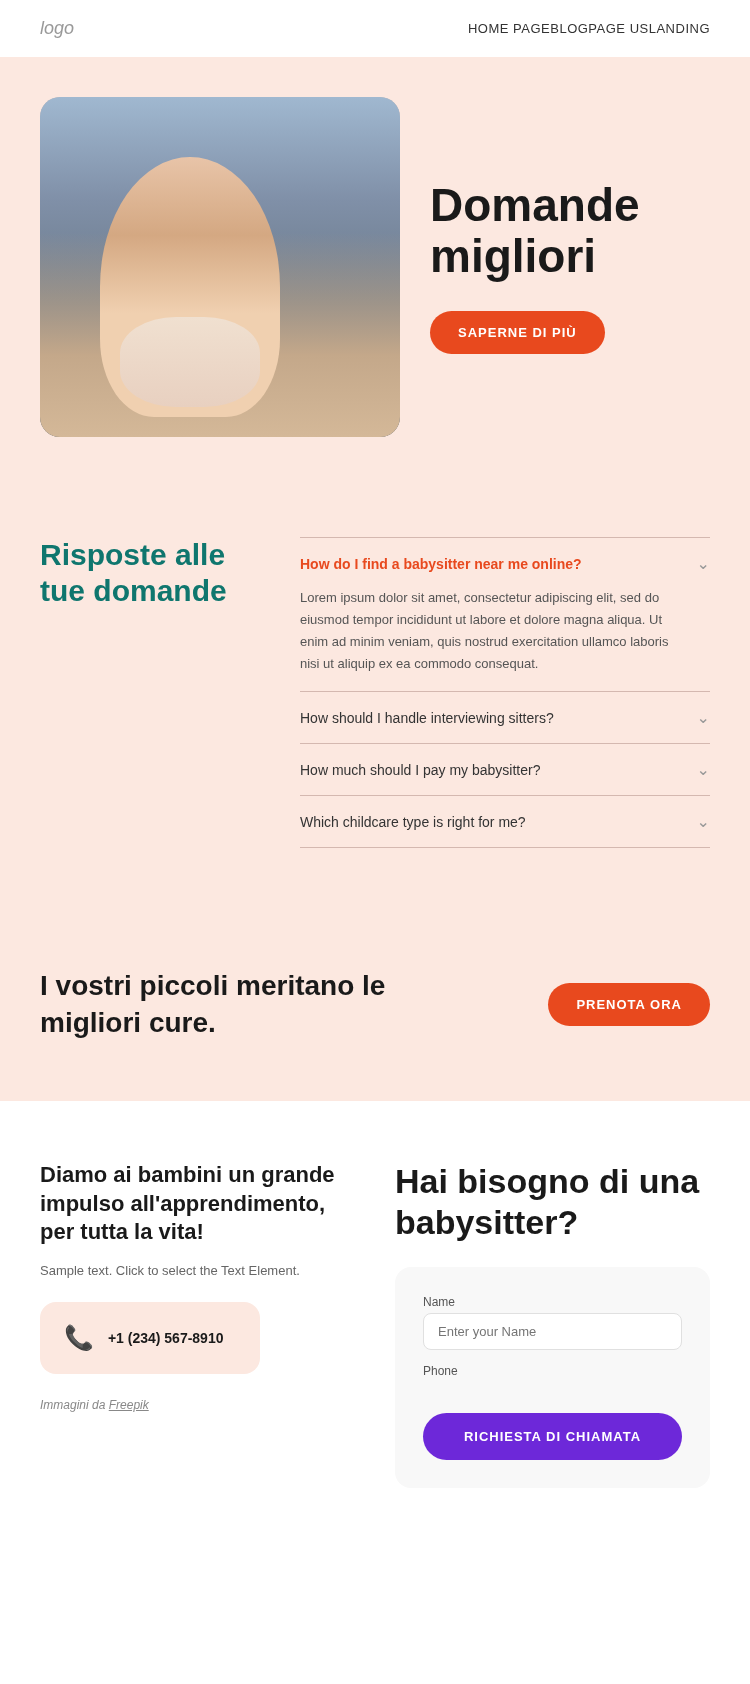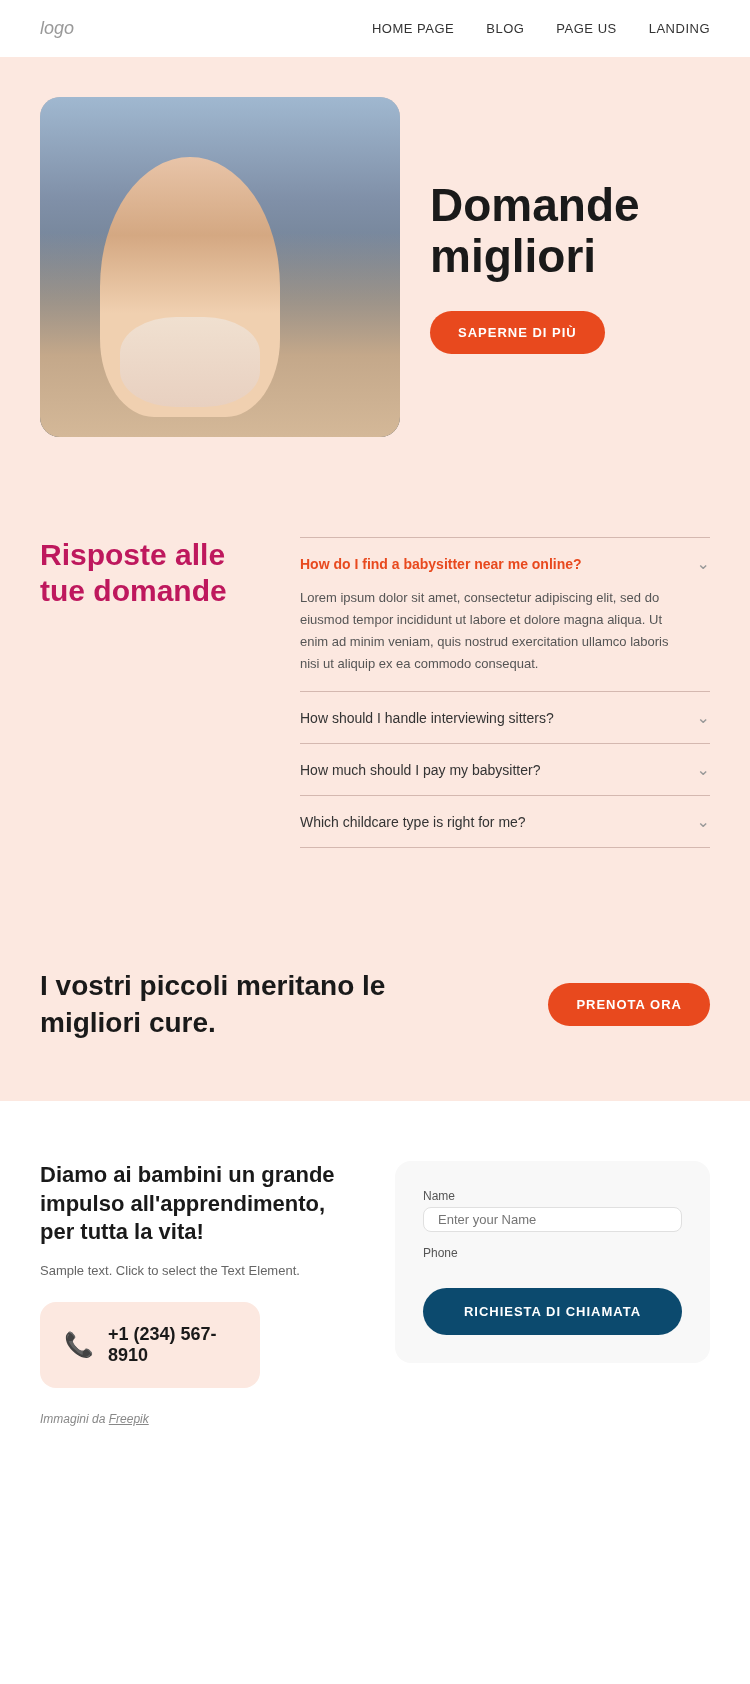--- a/index.html
+++ b/index.html
@@ -4,21 +4,21 @@
   <style>
     * { box-sizing: border-box; margin: 0; padding: 0; }
     body { font-family: 'Segoe UI', Arial, sans-serif; background: #fff; width: 750px; }
 
     
     nav {
       display: flex; align-items: center; justify-content: space-between;
       padding: 18px 40px; background: #fff;
     }
     .nav-logo { font-size: 18px; color: #999; font-style: italic; }
-    .nav-links { display: flex; gap: 32px; }
+    .nav-links { display: flex; }
     .nav-link { font-size: 13px; color: #333; text-decoration: none; letter-spacing: 0.5px; cursor: pointer; }
 
     
     .hero-section {
       background: #fce8e0;
       padding: 40px 40px 50px;
       display: flex; align-items: center; gap: 30px;
       min-height: 420px;
     }
     .hero-image {
@@ -59,21 +59,21 @@
       cursor: pointer; text-transform: uppercase;
     }
 
     
     .faq-section {
       background: #fce8e0;
       padding: 50px 40px 60px;
       display: flex; gap: 40px;
     }
     .faq-left { width: 220px; flex-shrink: 0; }
-    .faq-section-title { font-size: 30px; font-weight: 800; color: #be185d; line-height: 1.2; }
+    .faq-section-title { font-size: 30px; font-weight: 800; color: #0f766e; line-height: 1.2; }
     .faq-right { flex: 1; }
     .faq-item {
       border-bottom: 1px solid #d4b8b0;
       padding: 16px 0;
     }
     .faq-item:first-child { border-top: 1px solid #d4b8b0; }
     .faq-question-row {
       display: flex; justify-content: space-between; align-items: center;
       cursor: pointer;
     }
@@ -103,42 +103,42 @@
     }
     .contact-left { flex: 1; }
     .contact-left-title { font-size: 22px; font-weight: 800; color: #1a1a1a; line-height: 1.3; margin-bottom: 16px; }
     .contact-sample-text { font-size: 13px; color: #666; margin-bottom: 24px; }
     .phone-box {
       background: #fce8e0; border-radius: 16px;
       padding: 22px 24px; display: flex; align-items: center; gap: 14px;
       margin-bottom: 24px; width: 220px;
     }
     .phone-icon { font-size: 24px; color: #e8491e; }
-    .phone-number { font-size: 18px; font-weight: 700; color: #1a1a1a; }
+    .phone-number { font-size: 14px; font-weight: 700; color: #1a1a1a; }
     .freepik-credit { font-size: 12px; color: #888; font-style: italic; }
     .freepik-link { color: #888; }
     .contact-right { flex: 1; }
     .contact-right-title { font-size: 34px; font-weight: 800; color: #1a1a1a; line-height: 1.2; margin-bottom: 24px; }
     .form-card { background: #f8f8f8; border-radius: 16px; padding: 28px; }
     .form-group { margin-bottom: 14px; }
     .form-label { font-size: 12px; color: #555; margin-bottom: 4px; display: block; }
     .form-input {
-      width: 100%; padding: 4px 14px; border: 1px solid #e0e0e0;
+      width: 100%; padding: 10px 14px; border: 1px solid #e0e0e0;
       border-radius: 8px; font-size: 13px; color: #999; background: #fff;
       outline: none;
     }
     .form-textarea {
       width: 100%; padding: 10px 14px; border: 1px solid #e0e0e0;
       border-radius: 8px; font-size: 13px; color: #999; background: #fff;
       height: 80px; resize: vertical; outline: none;
     }
     .btn-orange-full {
-      width: 100%; background: #0c4a6e; color: #fff; border: none;
+      width: 100%; background: #6d28d9; color: #fff; border: none;
       border-radius: 30px; padding: 16px; font-size: 13px; font-weight: 700;
-      letter-spacing: 1px; cursor: pointer; text-transform: uppercase; margin-top: 14px;
+      letter-spacing: 1px; cursor: pointer; text-transform: uppercase; margin-top: 21px;
     }
   </style>
 </head>
 <body>
 
 <nav>
   <span class="nav-logo">logo</span>
   <div class="nav-links" id="nav-links-container">
       <a href="#" class="nav-link">HOME PAGE</a>
       <a href="#" class="nav-link">BLOG</a>
@@ -205,20 +205,21 @@
     <div class="phone-box">
       <span class="phone-icon">📞</span>
       <span class="phone-number">+1 (234) 567-8910</span>
     </div>
     <p class="freepik-credit">
       <span>Immagini da</span>
       <a href="#" class="freepik-link">Freepik</a>
     </p>
   </div>
   <div class="contact-right">
+    <h2 class="contact-right-title">Hai bisogno di una babysitter?</h2>
     <div class="form-card">
       <div class="form-group">
         <label class="form-label">Name</label>
         <input class="form-input" type="text" placeholder="Enter your Name" style="">
       </div>
       <div class="form-group">
         <label class="form-label">Phone</label>
       </div>
       <button class="btn-orange-full">RICHIESTA DI CHIAMATA</button>
     </div>

